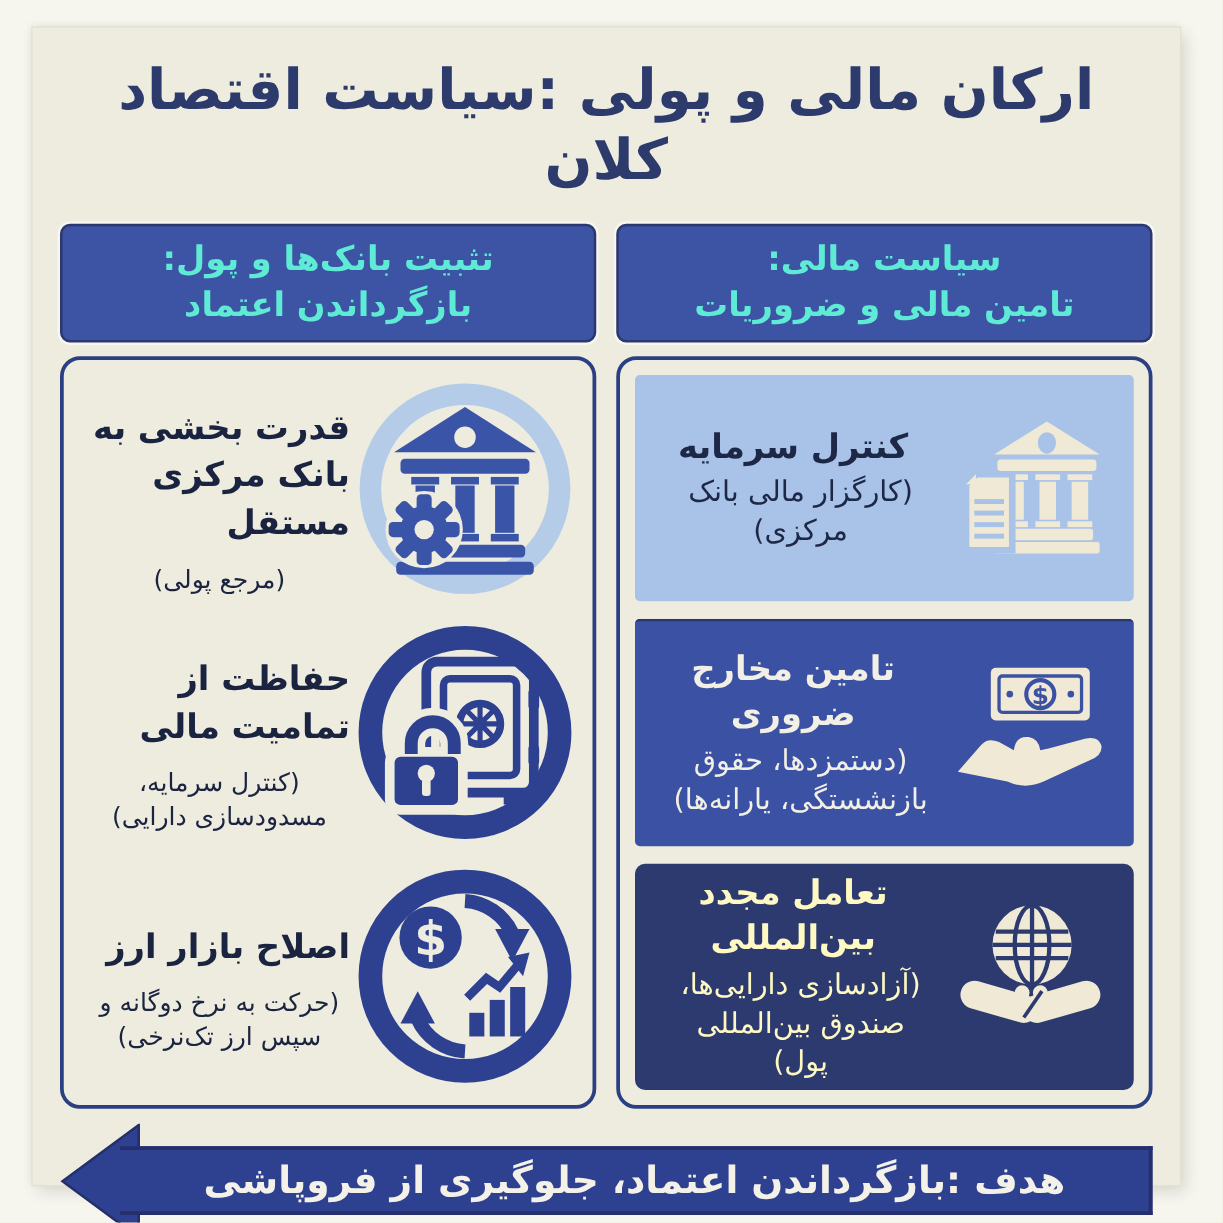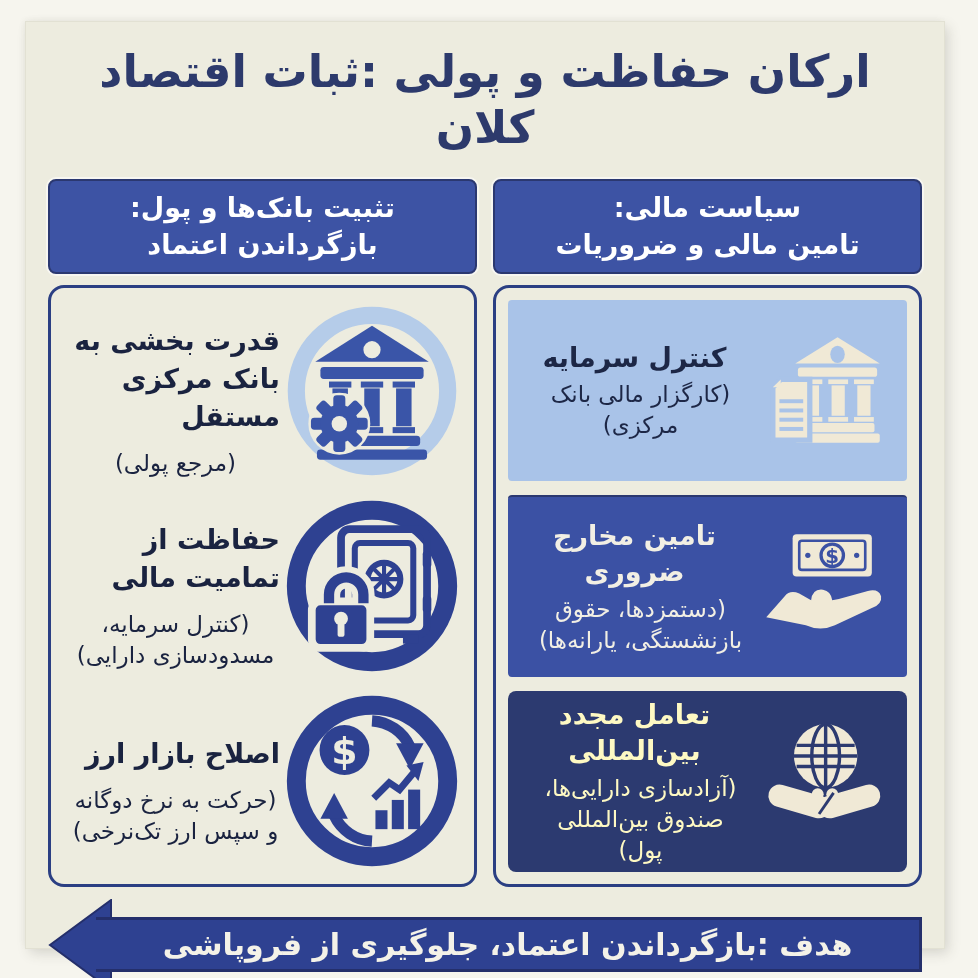--- a/index.html
+++ b/index.html
@@ -29,21 +29,21 @@
   .columns {
     display:flex;
     gap:16px;
     height:708px;
   }
   .col { flex:1; display:flex; flex-direction:column; min-width:0; }
   .col-header {
     background:#3d53a4;
     border:2px solid #2b3870;
     border-radius:8px;
-    color:#ffffff;
+    color:#5eead4;
     text-align:center;
     font-weight:bold;
     font-size:27px;
     line-height:1.4;
     padding:8px 4px;
     box-shadow:0 0 0 2px rgba(255,255,255,0.55);
   }
   .col-body {
     margin-top:11px;
     flex:1;
@@ -79,21 +79,21 @@
     display:flex;
     align-items:center;
     gap:4px;
     padding:0 2px;
     min-height:0;
   }
   .mono-icon { width:176px; height:176px; flex-shrink:0; display:flex; align-items:center; justify-content:center; }
   .mono-icon svg { width:172px; height:172px; }
   .mono-text { flex:1; color:#1a2340; min-width:0; padding-left:6px;margin-top:20px; }
   .mono-title { font-size:27px; font-weight:bold; line-height:1.4; text-align:right; }
-  .mono-sub   { font-size:23px; line-height:1.35; margin-top:12px; text-align:center; }
+  .mono-sub   { font-size:20px; line-height:1.35; margin-top:12px; text-align:center; }
   
   .goal-arrow {
     position:relative;
     height:92px;
     margin-top:12px;
   }
   .goal-bar {
     position:absolute;
     left:48px; right:0; top:18px;
     height:55px;
@@ -111,21 +111,21 @@
     white-space:nowrap;
     text-align:center;
   }
   .arrowhead { position:absolute; left:0; top:0; width:64px; height:92px; }
 </style>
 </head>
 <body>
 
 <div class="poster">
 
-  <h1 class="page-title" dir="rtl">ارکان حفاظت و پولی :ثبات اقتصاد کلان</h1>
+  <h1 class="page-title" dir="rtl">ارکان مالی و پولی :سیاست اقتصاد کلان</h1>
 
   <div class="columns" dir="rtl">
 
     <section class="col">
       <header class="col-header">
         <div>سیاست مالی:</div>
         <div>تامین مالی و ضروریات</div>
       </header>
       <div class="col-body">
 

